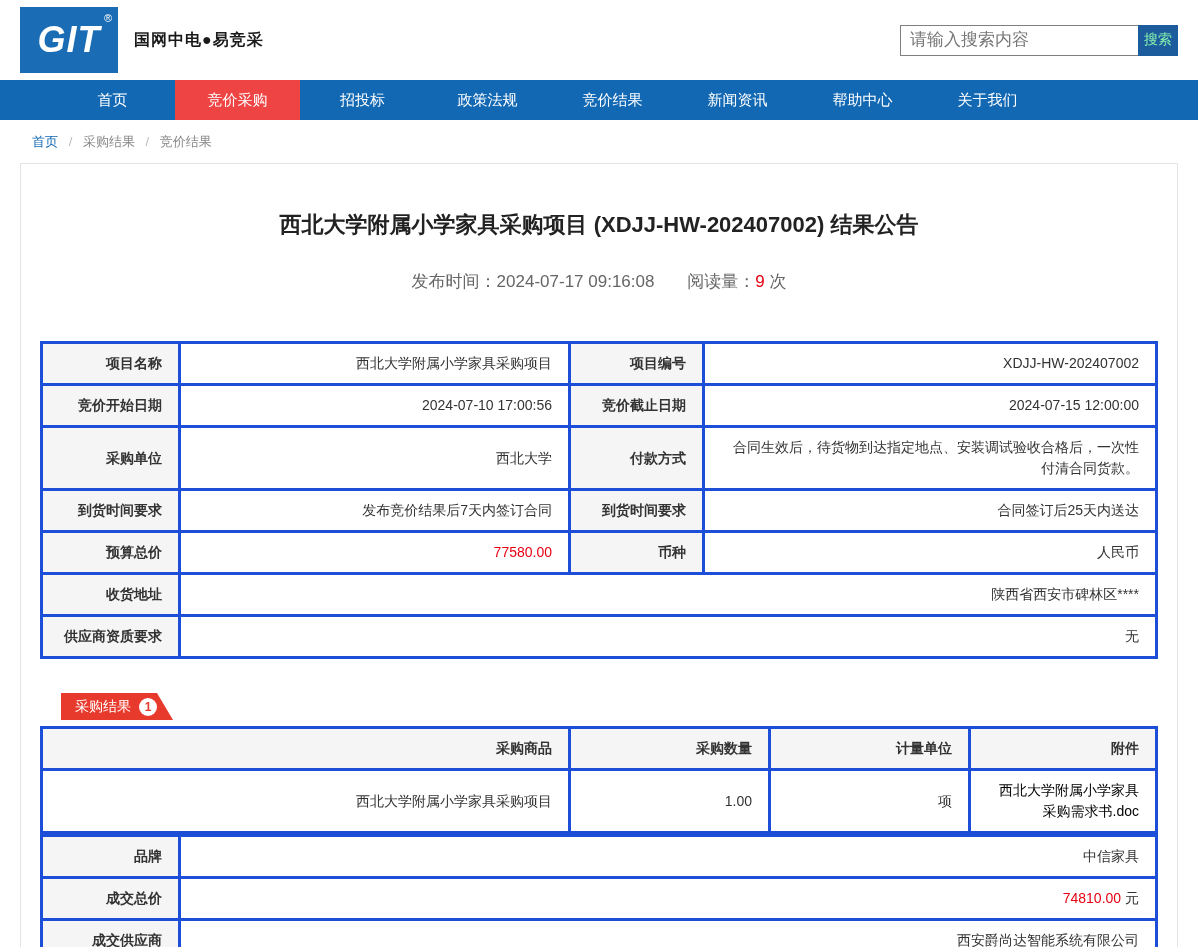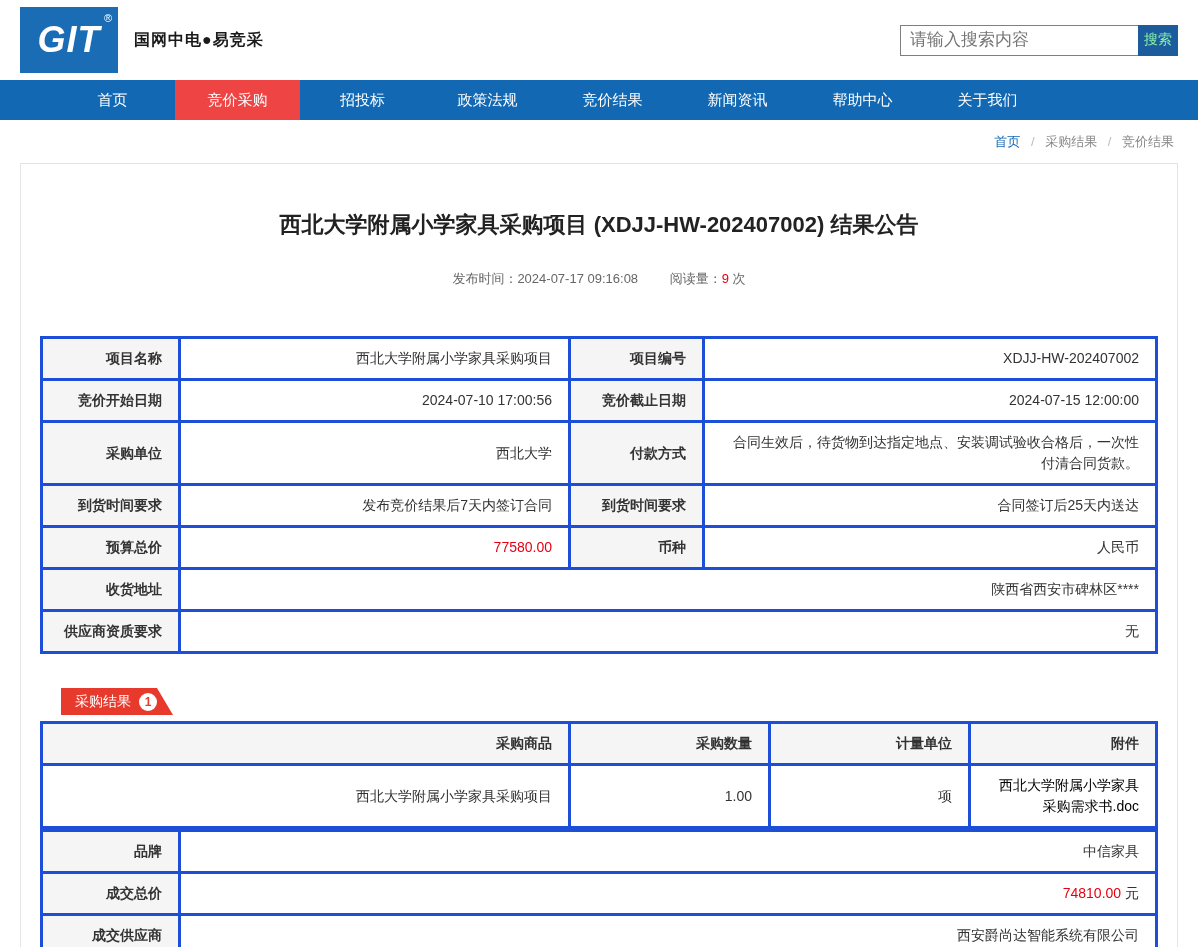--- a/index.html
+++ b/index.html
@@ -84,24 +84,23 @@
     text-align: center;
     color: #fff;
     font-size: 15px;
     cursor: pointer;
     white-space: nowrap;
   }
   .nav-item.active { background: #ef4444; }
 
   
   .breadcrumb {
-    padding: 13px 24px 10px;
+    padding: 13px 32px 10px;
     font-size: 13px;
     color: #999;
-    text-align: right;
   }
   .crumb { color: #888; cursor: pointer; }
   .crumb.home { color: #1268b3; }
   .crumb.current { cursor: default; }
   .crumb-sep { margin: 0 7px; color: #bbb; }
 
   
   .card {
     margin: 2px 20px 0;
     border: 1px solid #e4e4e4;
@@ -111,21 +110,21 @@
   }
   .ann-title {
     text-align: center;
     font-size: 22px;
     font-weight: bold;
     color: #222;
     margin: 46px 30px 0;
   }
   .ann-meta {
     text-align: center;
-    font-size: 13px;
+    font-size: 17px;
     color: #666;
     margin: 30px 0 48px;
   }
   .meta-group { margin: 0 14px; }
   .red-text { color: #e60012; }
 
   
   table.grid {
     width: 1118px;
     margin: 0 auto;

